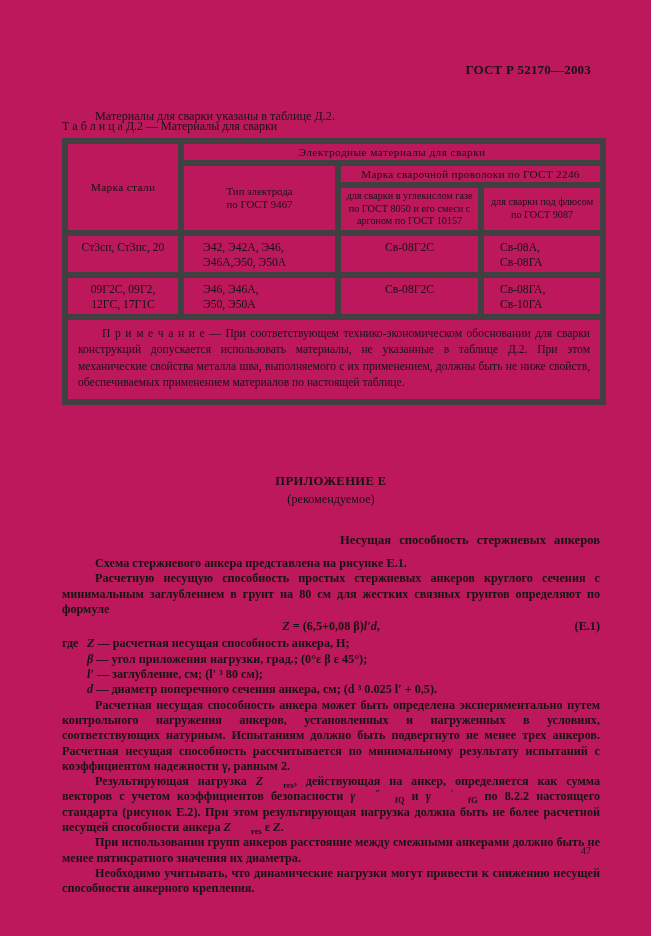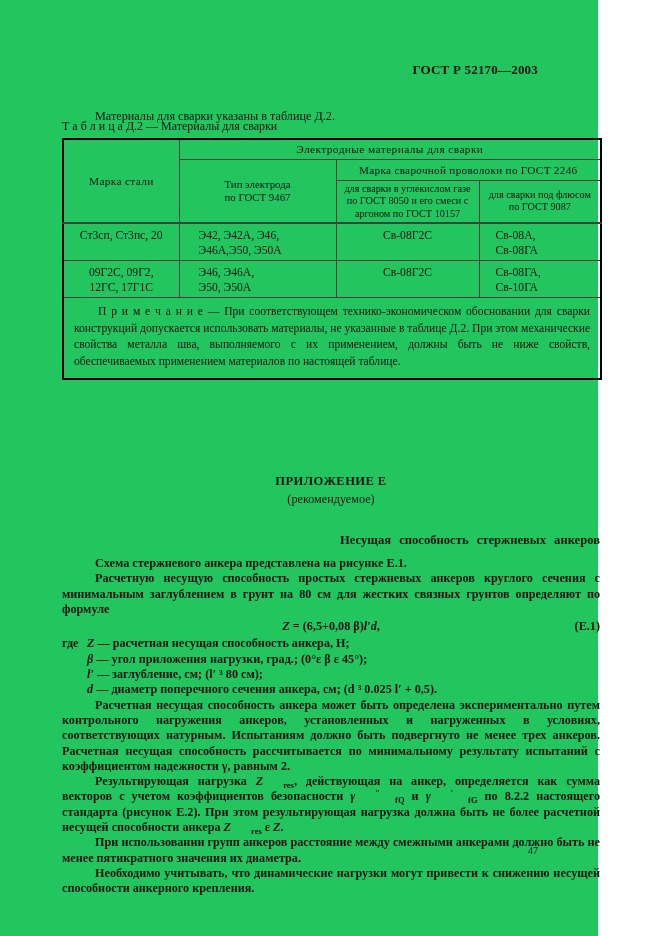--- a/index.html
+++ b/index.html
@@ -1,33 +1,33 @@
 <!DOCTYPE html>
 <html><head>
 <meta charset="utf-8">
 <style>
   * { box-sizing: border-box; }
   html, body { margin: 0; padding: 0; }
   body { width: 661px; height: 936px; background: #ffffff; }
   .page {
-    position: relative; width: 598px; height: 936px; background: #22c55e;
+    position: relative; width: 651px; height: 936px; background: #be185d;
     font-family: "Liberation Serif", serif; color: #141414;
   }
   .abs { position: absolute; }
 
   .doc-code { top: 62px; right: 60px; font-size: 13px; font-weight: bold; letter-spacing: 0.2px; }
   .intro { top: 97px; left: 62px; width: 538px; font-size: 12.2px; text-indent: 33px; }
   .caption { top: 119px; left: 62px; width: 538px; font-size: 12px; }
 
   table.mats {
     position: absolute; top: 138px; left: 62px; width: 540px;
     border-collapse: collapse; table-layout: fixed; font-size: 11.6px;
     border: 2px solid #000;
   }
-  .mats td { border: 1px solid #404040; padding: 2px 4px; }
+  .mats td { border: 6px solid #404040; padding: 2px 4px; }
   .mats .hc { text-align: center; vertical-align: middle; }
   .h1 { font-size: 11.4px; letter-spacing: 0.4px; height: 20px; }
   .h2 { font-size: 11.2px; letter-spacing: 0.3px; height: 21px; }
   .h3 { font-size: 10.2px; height: 40px; line-height: 12.6px; }
   .steel-h { font-size: 11.4px; letter-spacing: 0.3px; }
   .etype-h { font-size: 10.8px; line-height: 13px; }
   .hbb { border-bottom-width: 2px !important; }
   .bc { vertical-align: top; padding-top: 4px !important; line-height: 15px; height: 36px; }
   .r2 .bc { height: 34px; }
   .c-center { text-align: center; }

